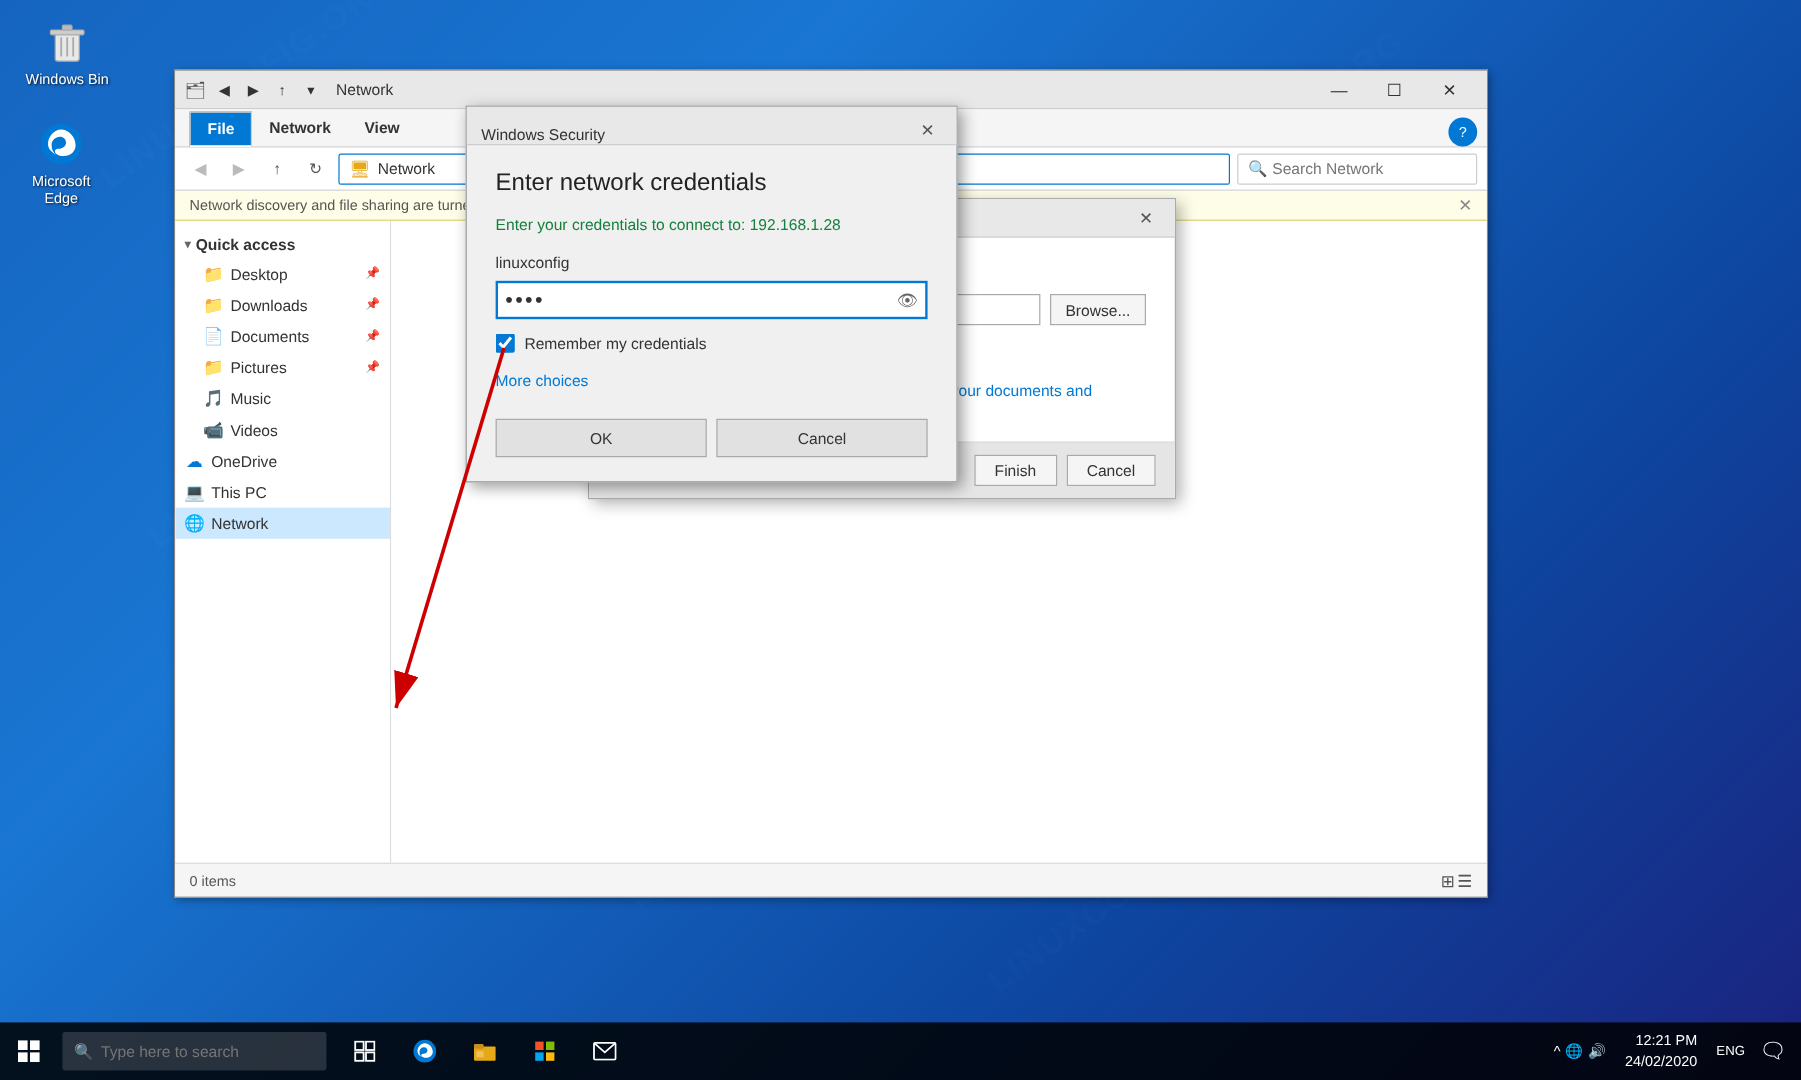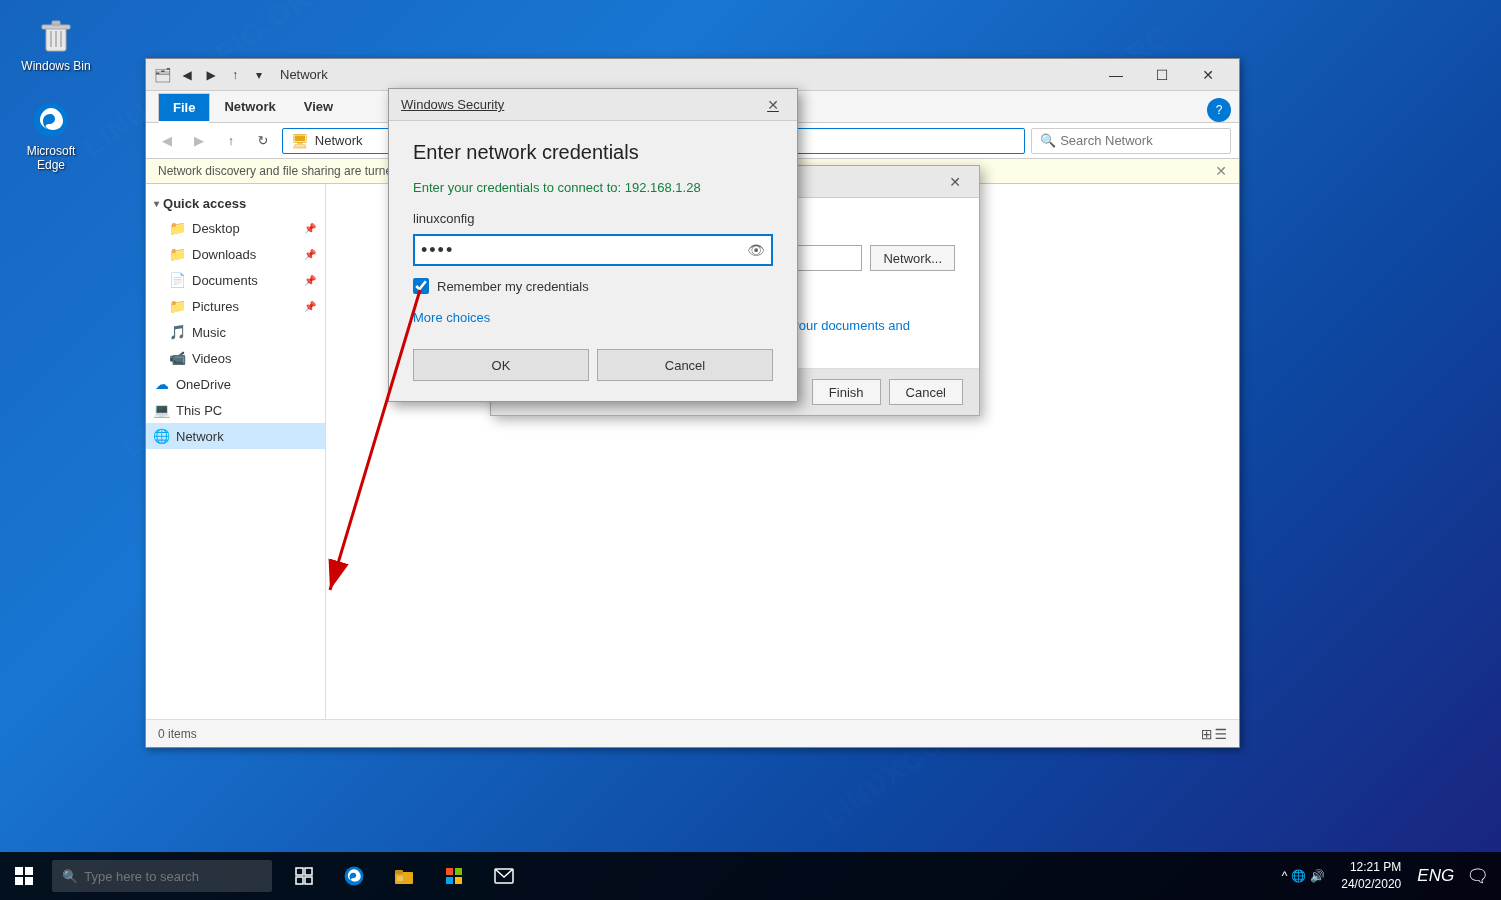--- a/index.html
+++ b/index.html
@@ -405,27 +405,26 @@
       width: 410px;
       background: #f0f0f0;
       border: 1px solid #999;
       box-shadow: 4px 4px 12px rgba(0,0,0,0.4);
       z-index: 50;
     }
     .dialog-titlebar {
       height: 32px;
       background: #e8e8e8;
       display: flex;
-      align-items: center;
+      align-items: flex-end;
       padding: 0 12px;
       border-bottom: 1px solid #ccc;
       font-size: 13px;
       color: #333;
       font-weight: normal;
-      text-decoration: underline;
     }
     .dialog-title-text {
       flex: 1;
       font-size: 13px;
     }
     .dialog-close-btn {
       width: 24px;
       height: 24px;
       display: flex;
       align-items: center;
@@ -805,21 +804,21 @@
   <div class="map-dialog-titlebar">
     <span style="flex:1;">Map Network Drive</span>
     <div class="dialog-close-btn">✕</div>
   </div>
   <div class="map-dialog-body">
     <div style="margin-bottom:12px; font-size:13px; color:#555;">
       <span>b connect to:</span>
     </div>
     <div class="map-field-row">
       <input class="map-input" type="text" value="\\192.168.1.28" style="">
-      <button class="map-browse-btn">Network...</button>
+      <button class="map-browse-btn">Browse...</button>
     </div>
     <div class="map-checkbox-row">
       <input type="checkbox" checked="" style="">
       <span class="map-connect-label">Connect using different credentials</span>
     </div>
     <div style="margin-top:16px;">
       <a class="map-link" href="#">Connect to a Web site that you can use to store your documents and pictures.</a>
     </div>
   </div>
   <div class="map-footer">
@@ -892,16 +891,16 @@
   <div class="taskbar-right">
     <div class="taskbar-sys-icons">
       <span style="cursor:pointer;">^</span>
       <span style="cursor:pointer;">🌐</span>
       <span style="cursor:pointer;">🔊</span>
     </div>
     <div class="taskbar-time">
       <div>12:21 PM</div>
       <div>24/02/2020</div>
     </div>
-    <div style="color:white;font-size:17px;padding:0 4px;font-style:italic;">ENG</div>
+    <div style="color:white;font-size:11px;padding:0 4px;">ENG</div>
     <div style="color:white;font-size:18px;cursor:pointer;padding:0 4px;">🗨</div>
   </div>
 </div>
 
 </body></html>

